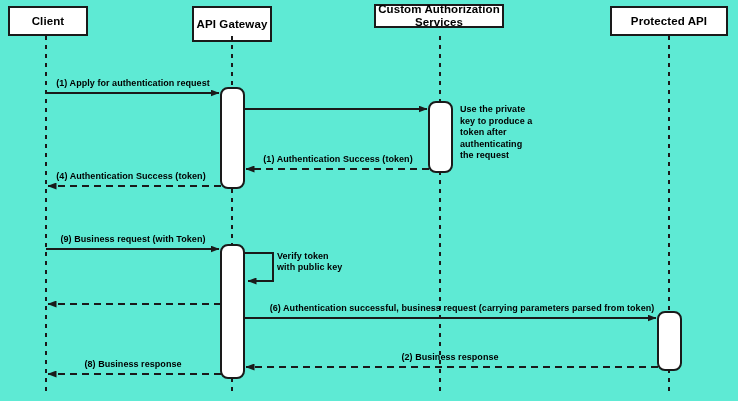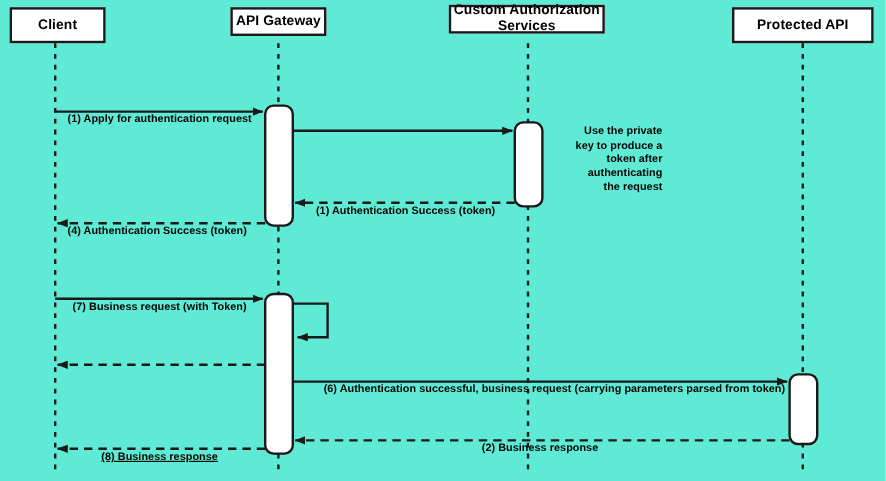--- a/index.html
+++ b/index.html
@@ -43,21 +43,20 @@
     letter-spacing: 0.1px;
   }
   .msg-label {
     position: absolute;
     font-size: 9px;
     font-weight: bold;
     color: #000000;
     white-space: nowrap;
     letter-spacing: 0.05px;
     line-height: 11px;
-    margin-top: 16px;
   }
   .msg-label.center {
     transform: translateX(-50%);
     text-align: center;
   }
   .note-text {
     position: absolute;
     font-size: 9px;
     font-weight: bold;
     color: #000000;
@@ -68,21 +67,21 @@
 </style>
 </head>
 <body>
 
 <div id="diagram">
 
   <div class="participant-box" style="left:8px; top:6px; width:80px; height:30px;">
     <span>Client</span>
   </div>
 
-  <div class="participant-box" style="left:192px; top:6px; width:80px; height:24px;">
+  <div class="participant-box" style="left:192px; top:6px; width:80px; height:36px;">
     <span>API Gateway</span>
   </div>
 
   <div class="participant-box" style="left:374px; top:4px; width:130px; height:24px; white-space:pre-line;">
     <span style="white-space:pre-line;">Custom Authorization
 Services</span>
   </div>
 
   <div class="participant-box" style="left:610px; top:6px; width:118px; height:30px;">
     <span>Protected API</span>
@@ -133,29 +132,31 @@
     <line x1="221" y1="374" x2="48" y2="374" stroke="#1a1a1a" stroke-width="2" stroke-dasharray="7,5" marker-end="url(#arrow-open)"></line>
   </svg>
 
   <div class="msg-label center" style="left:133px; top:78px;">(1) Apply for authentication request</div>
 
 
   <div class="msg-label center" style="left:338px; top:154px;">(1) Authentication Success (token)</div>
 
   <div class="msg-label center" style="left:131px; top:171px;">(4) Authentication Success (token)</div>
 
-  <div class="msg-label center" style="left:133px; top:234px;">(7) Business request (with Token)</div>
+  <div class="msg-label center" style="left:133px; top:234px;">(9) Business request (with Token)</div>
 
+  <div class="msg-label" style="left:277px; top:251px; white-space:pre-line;">Verify token
+with public key</div>
 
 
   <div class="msg-label center" style="left:462px; top:303px;">(6) Authentication successful, business request (carrying parameters parsed from token)</div>
 
   <div class="msg-label center" style="left:450px; top:352px;">(2) Business response</div>
 
-  <div class="msg-label center" style="left:133px; top:359px;text-decoration:underline;">(8) Business response</div>
+  <div class="msg-label center" style="left:133px; top:359px;">(8) Business response</div>
 
-  <div class="note-text" style="left:460px; top:104px; width:92px;text-align:right;">Use the private
+  <div class="note-text" style="left:460px; top:104px; width:92px;">Use the private
 key to produce a
 token after
 authenticating
 the request</div>
 
 </div>
 
 </body></html>

